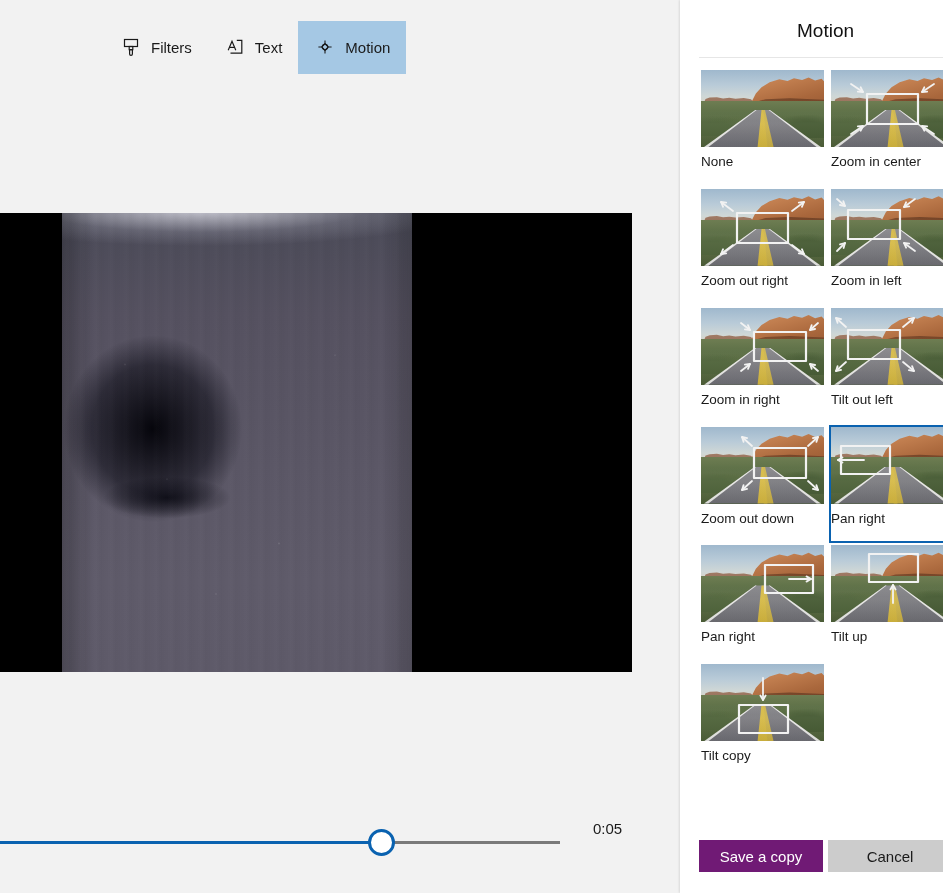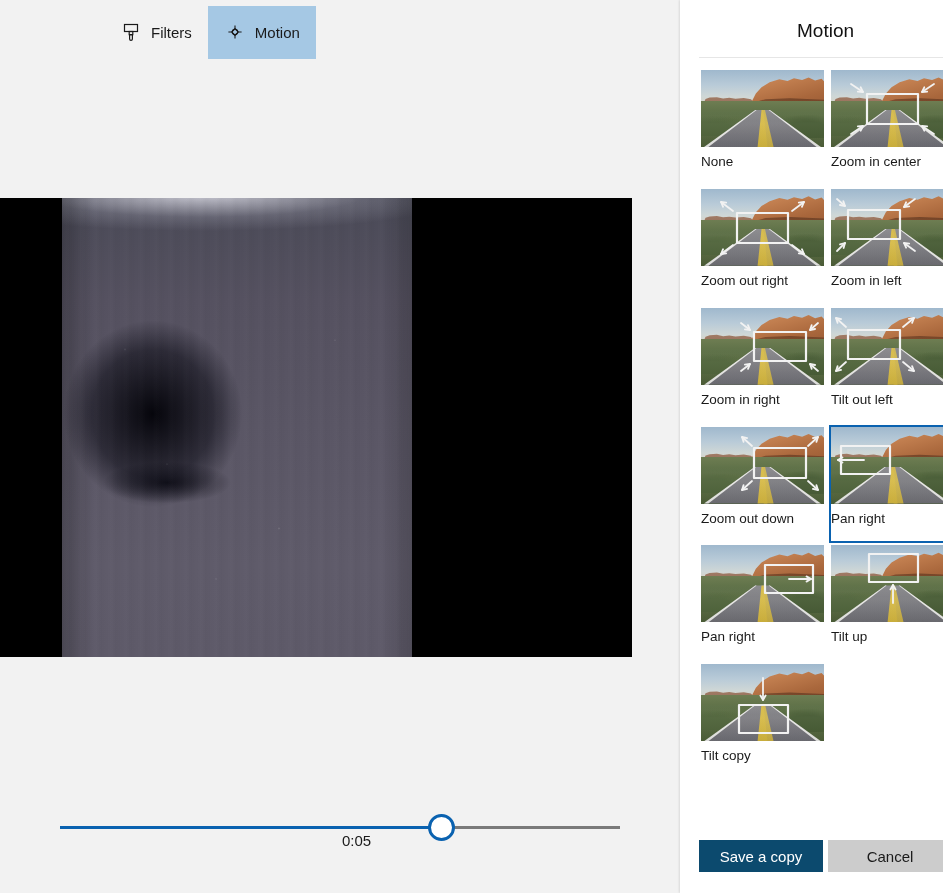--- a/index.html
+++ b/index.html
@@ -9,21 +9,21 @@
     overflow: hidden;
     background: #f2f2f2;
     font-family: "Liberation Sans", sans-serif;
     -webkit-font-smoothing: antialiased;
   }
 
   #app { position: relative; width: 943px; height: 893px; background:#f2f2f2; }
 
   
   #editor {
-    position: absolute; left: 0; top: 0; width: 680px; height: 808px;
+    position: absolute; left: 0; top: 15px; width: 680px; height: 808px;
     background: #f2f2f2;
   }
 
   
   #toolbar {
     position: absolute; left: 0; top: 0; width: 680px; height: 64px;
     display: flex; align-items: center; padding-left: 104px; gap: 0px;
   }
   .tool-btn {
     display: flex; align-items: center; gap: 9px;
@@ -72,21 +72,21 @@
     filter: blur(0.4px);
   }
   #video-frame::after {
     content:""; position:absolute; inset:0;
     background: linear-gradient(90deg, rgba(0,0,0,.22) 0%, rgba(0,0,0,0) 9%, rgba(0,0,0,0) 92%, rgba(0,0,0,.18) 100%);
   }
 
   
   #scrub-row {
     position: absolute; left: 0; top: 806px; width: 680px; height: 42px;
-    display: flex; align-items: center; flex-direction: column;
+    display: flex; 
   }
   #scrub-track { position: relative; width: 560px; height: 42px; }
   .track-line {
     position: absolute; top: 20px; height: 3px; border-radius: 0;
   }
   #track-played { left: 0; width: 381px; background: #0a62b0; }
   #track-rest   { left: 381px; right: 0; background: #7a7a7a; }
   #scrub-thumb {
     position: absolute; left: 368px; top: 8px;
     width: 27px; height: 27px; border-radius: 50%;
@@ -205,21 +205,21 @@
   
   #panel-actions {
     position: absolute; left: 19px; bottom: 21px; width: 276px;
     display: flex; gap: 5px;
   }
   .pbtn {
     height: 32px; border: none; cursor: default;
     font-family: "Liberation Sans", sans-serif; font-size: 15px;
     display:flex; align-items:center; justify-content:center;
   }
-  #btn-save { width: 124px; background: #0c4a6e; color: #ffffff; }
+  #btn-save { width: 124px; background: #701a75; color: #ffffff; }
   #btn-cancel { width: 124px; background: #cccccc; color: #1a1a1a; }
 </style>
 </head>
 <body>
 
 <div id="app">
 
   <div id="editor">
 
     <div id="toolbar">
@@ -228,20 +228,30 @@
         <span class="tool-ico">
           <svg viewBox="0 0 22 22" fill="none" stroke="#1a1a1a" stroke-width="1.2">
             <rect x="4.5" y="3.5" width="13" height="7"></rect>
             <rect x="9.2" y="10.5" width="3.6" height="3.2"></rect>
             <path d="M9.6 13.7 h2.8 v4.2 a1.4 1.4 0 0 1 -2.8 0 z"></path>
           </svg>
         </span>
         <span class="tool-label">Filters</span>
       </div>
 
+      <div class="tool-btn">
+        <span class="tool-ico">
+          <svg viewBox="0 0 22 22" fill="none" stroke="#1a1a1a" stroke-width="1.2">
+            <path d="M4.2 14.3 L8.0 5.2 L11.8 14.3"></path>
+            <path d="M5.6 11.4 h4.8"></path>
+            <path d="M12.8 4.4 H17.8 V17.2 H6.5"></path>
+          </svg>
+        </span>
+        <span class="tool-label">Text</span>
+      </div>
 
       <div class="tool-btn selected">
         <span class="tool-ico">
           <svg viewBox="0 0 22 22" fill="none" stroke="#1a1a1a" stroke-width="1.1">
             <circle cx="11" cy="11" r="2.6"></circle>
             <path d="M11 7.4 L8.9 9.7 M11 7.4 L13.1 9.7"></path>
             <path d="M11 14.6 L8.9 12.3 M11 14.6 L13.1 12.3"></path>
             <path d="M7.4 11 L9.7 8.9 M7.4 11 L9.7 13.1"></path>
             <path d="M14.6 11 L12.3 8.9 M14.6 11 L12.3 13.1"></path>
             <path d="M11 4.4 L11 7.4 M11 14.6 L11 17.6 M4.4 11 L7.4 11 M14.6 11 L17.6 11"></path>

